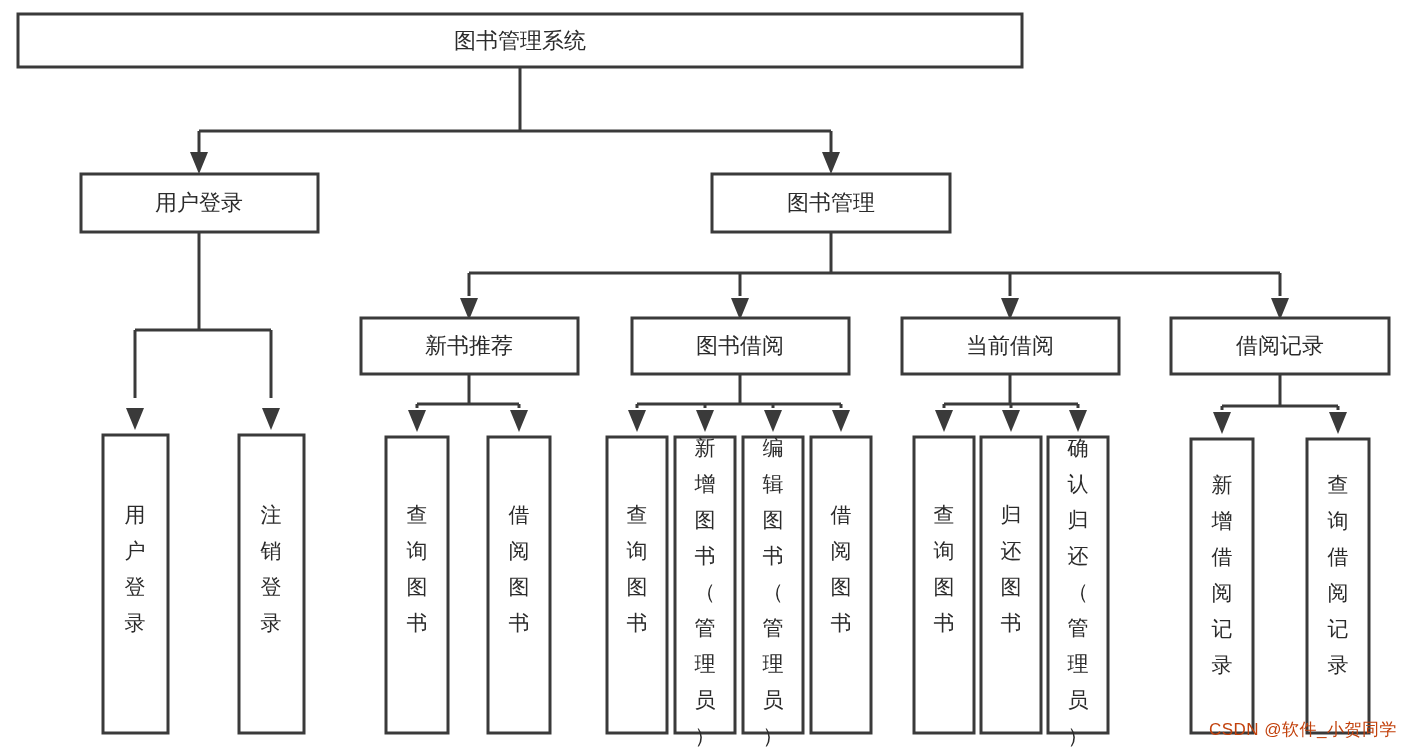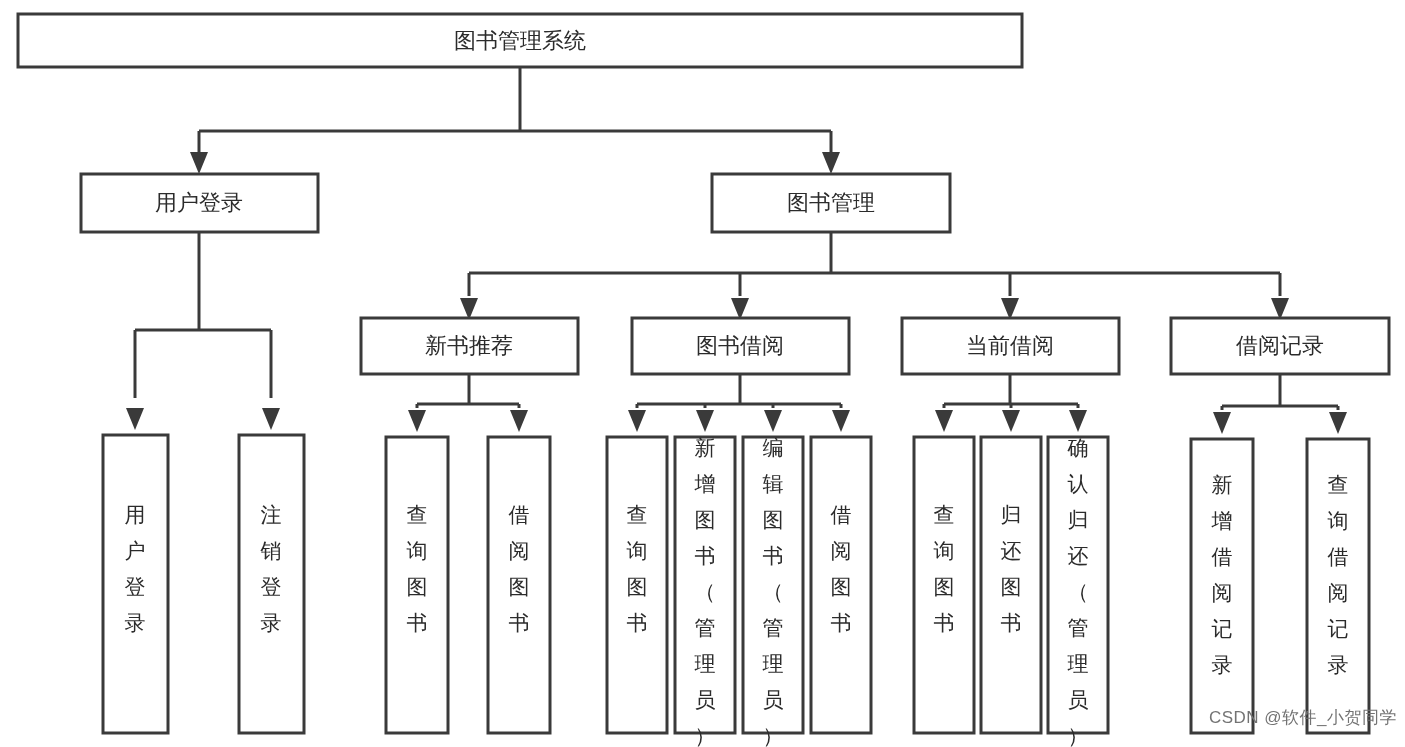--- a/index.html
+++ b/index.html
@@ -49,24 +49,24 @@
   }
   .node-label-v {
     font-family: "Liberation Sans", "DejaVu Sans", sans-serif;
     font-size: 21px;
     fill: #2b2b2b;
     text-anchor: middle;
   }
   .watermark-text {
     position: absolute;
     right: 8px;
-    bottom: 18px;
+    bottom: 6px;
     font-family: "Liberation Sans", "DejaVu Sans", sans-serif;
     font-size: 17px;
-    color: #737373;
+    color: #c2410c;
     letter-spacing: 0.5px;
     white-space: nowrap;
     pointer-events: none;
     user-select: none;
   }
 </style>
 </head>
 <body>
 
 <div id="diagram-root">

